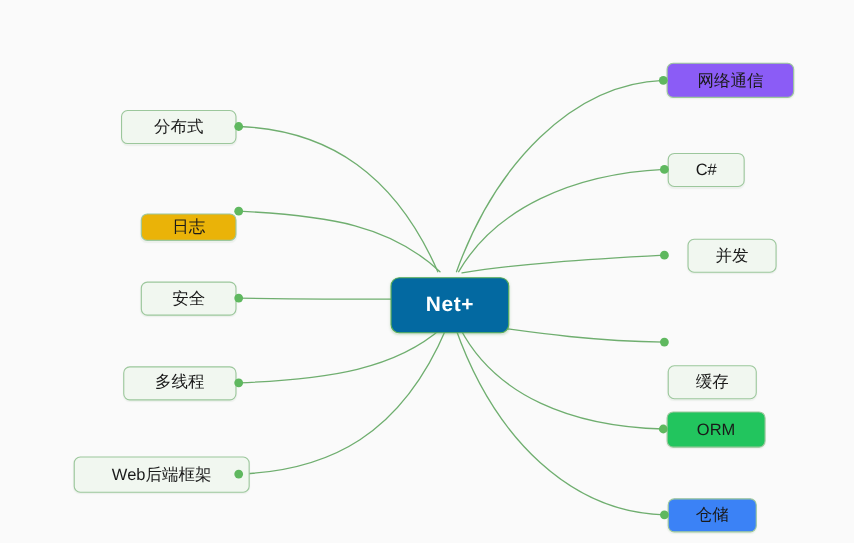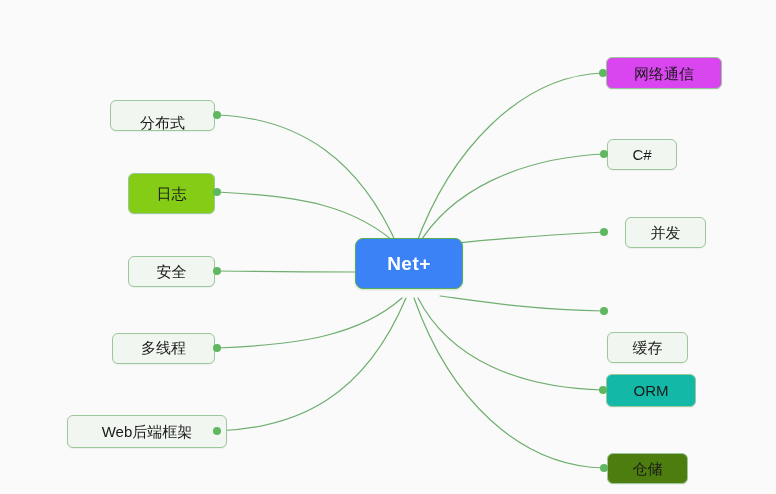--- a/index.html
+++ b/index.html
@@ -82,56 +82,56 @@
       <path d="M 217,348 C 300,345 360,335 402,298" fill="none" stroke="#6fae6f" stroke-width="1.2" stroke-linecap="round"></path>
       <path d="M 217,431 C 300,428 365,395 406,298" fill="none" stroke="#6fae6f" stroke-width="1.2" stroke-linecap="round"></path>
       <path d="M 603,73 C 520,76 450,150 415,247" fill="none" stroke="#6fae6f" stroke-width="1.2" stroke-linecap="round"></path>
       <path d="M 604,154 C 520,158 450,190 417,247" fill="none" stroke="#6fae6f" stroke-width="1.2" stroke-linecap="round"></path>
       <path d="M 604,232 C 530,236 470,240 420,248" fill="none" stroke="#6fae6f" stroke-width="1.2" stroke-linecap="round"></path>
       <path d="M 604,311 C 530,310 470,300 440,296" fill="none" stroke="#6fae6f" stroke-width="1.2" stroke-linecap="round"></path>
       <path d="M 603,390 C 520,388 450,360 418,298" fill="none" stroke="#6fae6f" stroke-width="1.2" stroke-linecap="round"></path>
       <path d="M 604,468 C 520,466 450,400 414,298" fill="none" stroke="#6fae6f" stroke-width="1.2" stroke-linecap="round"></path>
     </svg>
 
-  <div class="root-node" id="root-node" style="left: 355px; top: 238px; width: 108px; height: 51px; background: #3b82f6; align-items: center;">
+  <div class="root-node" id="root-node" style="left: 355px; top: 252px; width: 108px; height: 51px; background: #0369a1; align-items: center;">
     <span class="node-label">Net+</span>
   </div>
 
   <div id="branch-container">
-      <div class="node" style="left: 110px; top: 100px; width: 105px; height: 31px; border-color: rgb(156, 199, 156); background: rgb(241, 247, 240); align-items: flex-end;">
+      <div class="node" style="left: 110px; top: 100px; width: 105px; height: 31px; border-color: rgb(156, 199, 156); background: rgb(241, 247, 240);">
         <span class="node-label">分布式</span>
       </div>
-      <div class="node" style="left: 128px; top: 173px; width: 87px; height: 41px; border-color: rgb(156, 199, 156); background: #84cc16;">
+      <div class="node" style="left: 128px; top: 194px; width: 87px; height: 25px; border-color: rgb(156, 199, 156); background: #eab308;">
         <span class="node-label">日志</span>
       </div>
       <div class="node" style="left: 128px; top: 256px; width: 87px; height: 31px; border-color: rgb(156, 199, 156); background: rgb(241, 247, 240); align-items: center;">
         <span class="node-label">安全</span>
       </div>
       <div class="node" style="left: 112px; top: 333px; width: 103px; height: 31px; border-color: rgb(156, 199, 156); background: rgb(241, 247, 240); font-family: Liberation Serif, serif;">
         <span class="node-label">多线程</span>
       </div>
       <div class="node" style="left: 55px; top: 415px; width: 160px; height: 33px; border-color: rgb(156, 199, 156); background: rgb(241, 247, 240); margin-left: 12px;">
         <span class="node-label">Web后端框架</span>
       </div>
-      <div class="node" style="left: 606px; top: 57px; width: 116px; height: 32px; border-color: rgb(156, 199, 156); background: #d946ef;">
+      <div class="node" style="left: 606px; top: 57px; width: 116px; height: 32px; border-color: rgb(156, 199, 156); background: #8b5cf6;">
         <span class="node-label">网络通信</span>
       </div>
       <div class="node" style="left: 607px; top: 139px; width: 70px; height: 31px; border-color: rgb(156, 199, 156); background: rgb(241, 247, 240);">
         <span class="node-label">C#</span>
       </div>
       <div class="node" style="left: 625px; top: 217px; width: 81px; height: 31px; border-color: rgb(156, 199, 156); background: rgb(241, 247, 240);">
         <span class="node-label">并发</span>
       </div>
       <div class="node" style="left: 607px; top: 296px; width: 81px; height: 31px; border-color: rgb(156, 199, 156); background: rgb(241, 247, 240); margin-top: 36px;">
         <span class="node-label">缓存</span>
       </div>
-      <div class="node" style="left: 606px; top: 374px; width: 90px; height: 33px; border-color: rgb(156, 199, 156); background: #14b8a6;">
+      <div class="node" style="left: 606px; top: 374px; width: 90px; height: 33px; border-color: rgb(156, 199, 156); background: #22c55e;">
         <span class="node-label">ORM</span>
       </div>
-      <div class="node" style="left: 607px; top: 453px; width: 81px; height: 31px; border-color: rgb(156, 199, 156); background: #4d7c0f;">
+      <div class="node" style="left: 607px; top: 453px; width: 81px; height: 31px; border-color: rgb(156, 199, 156); background: #3b82f6;">
         <span class="node-label">仓储</span>
       </div>
     </div>
   <div id="dot-container">
       <div class="conn-dot" style="left: 217px; top: 115px; background: rgb(95, 184, 95);"></div>
       <div class="conn-dot" style="left: 217px; top: 192px; background: rgb(95, 184, 95);"></div>
       <div class="conn-dot" style="left: 217px; top: 271px; background: rgb(95, 184, 95);"></div>
       <div class="conn-dot" style="left: 217px; top: 348px; background: rgb(95, 184, 95);"></div>
       <div class="conn-dot" style="left: 217px; top: 431px; background: rgb(95, 184, 95);"></div>
       <div class="conn-dot" style="left: 603px; top: 73px; background: rgb(95, 184, 95);"></div>

